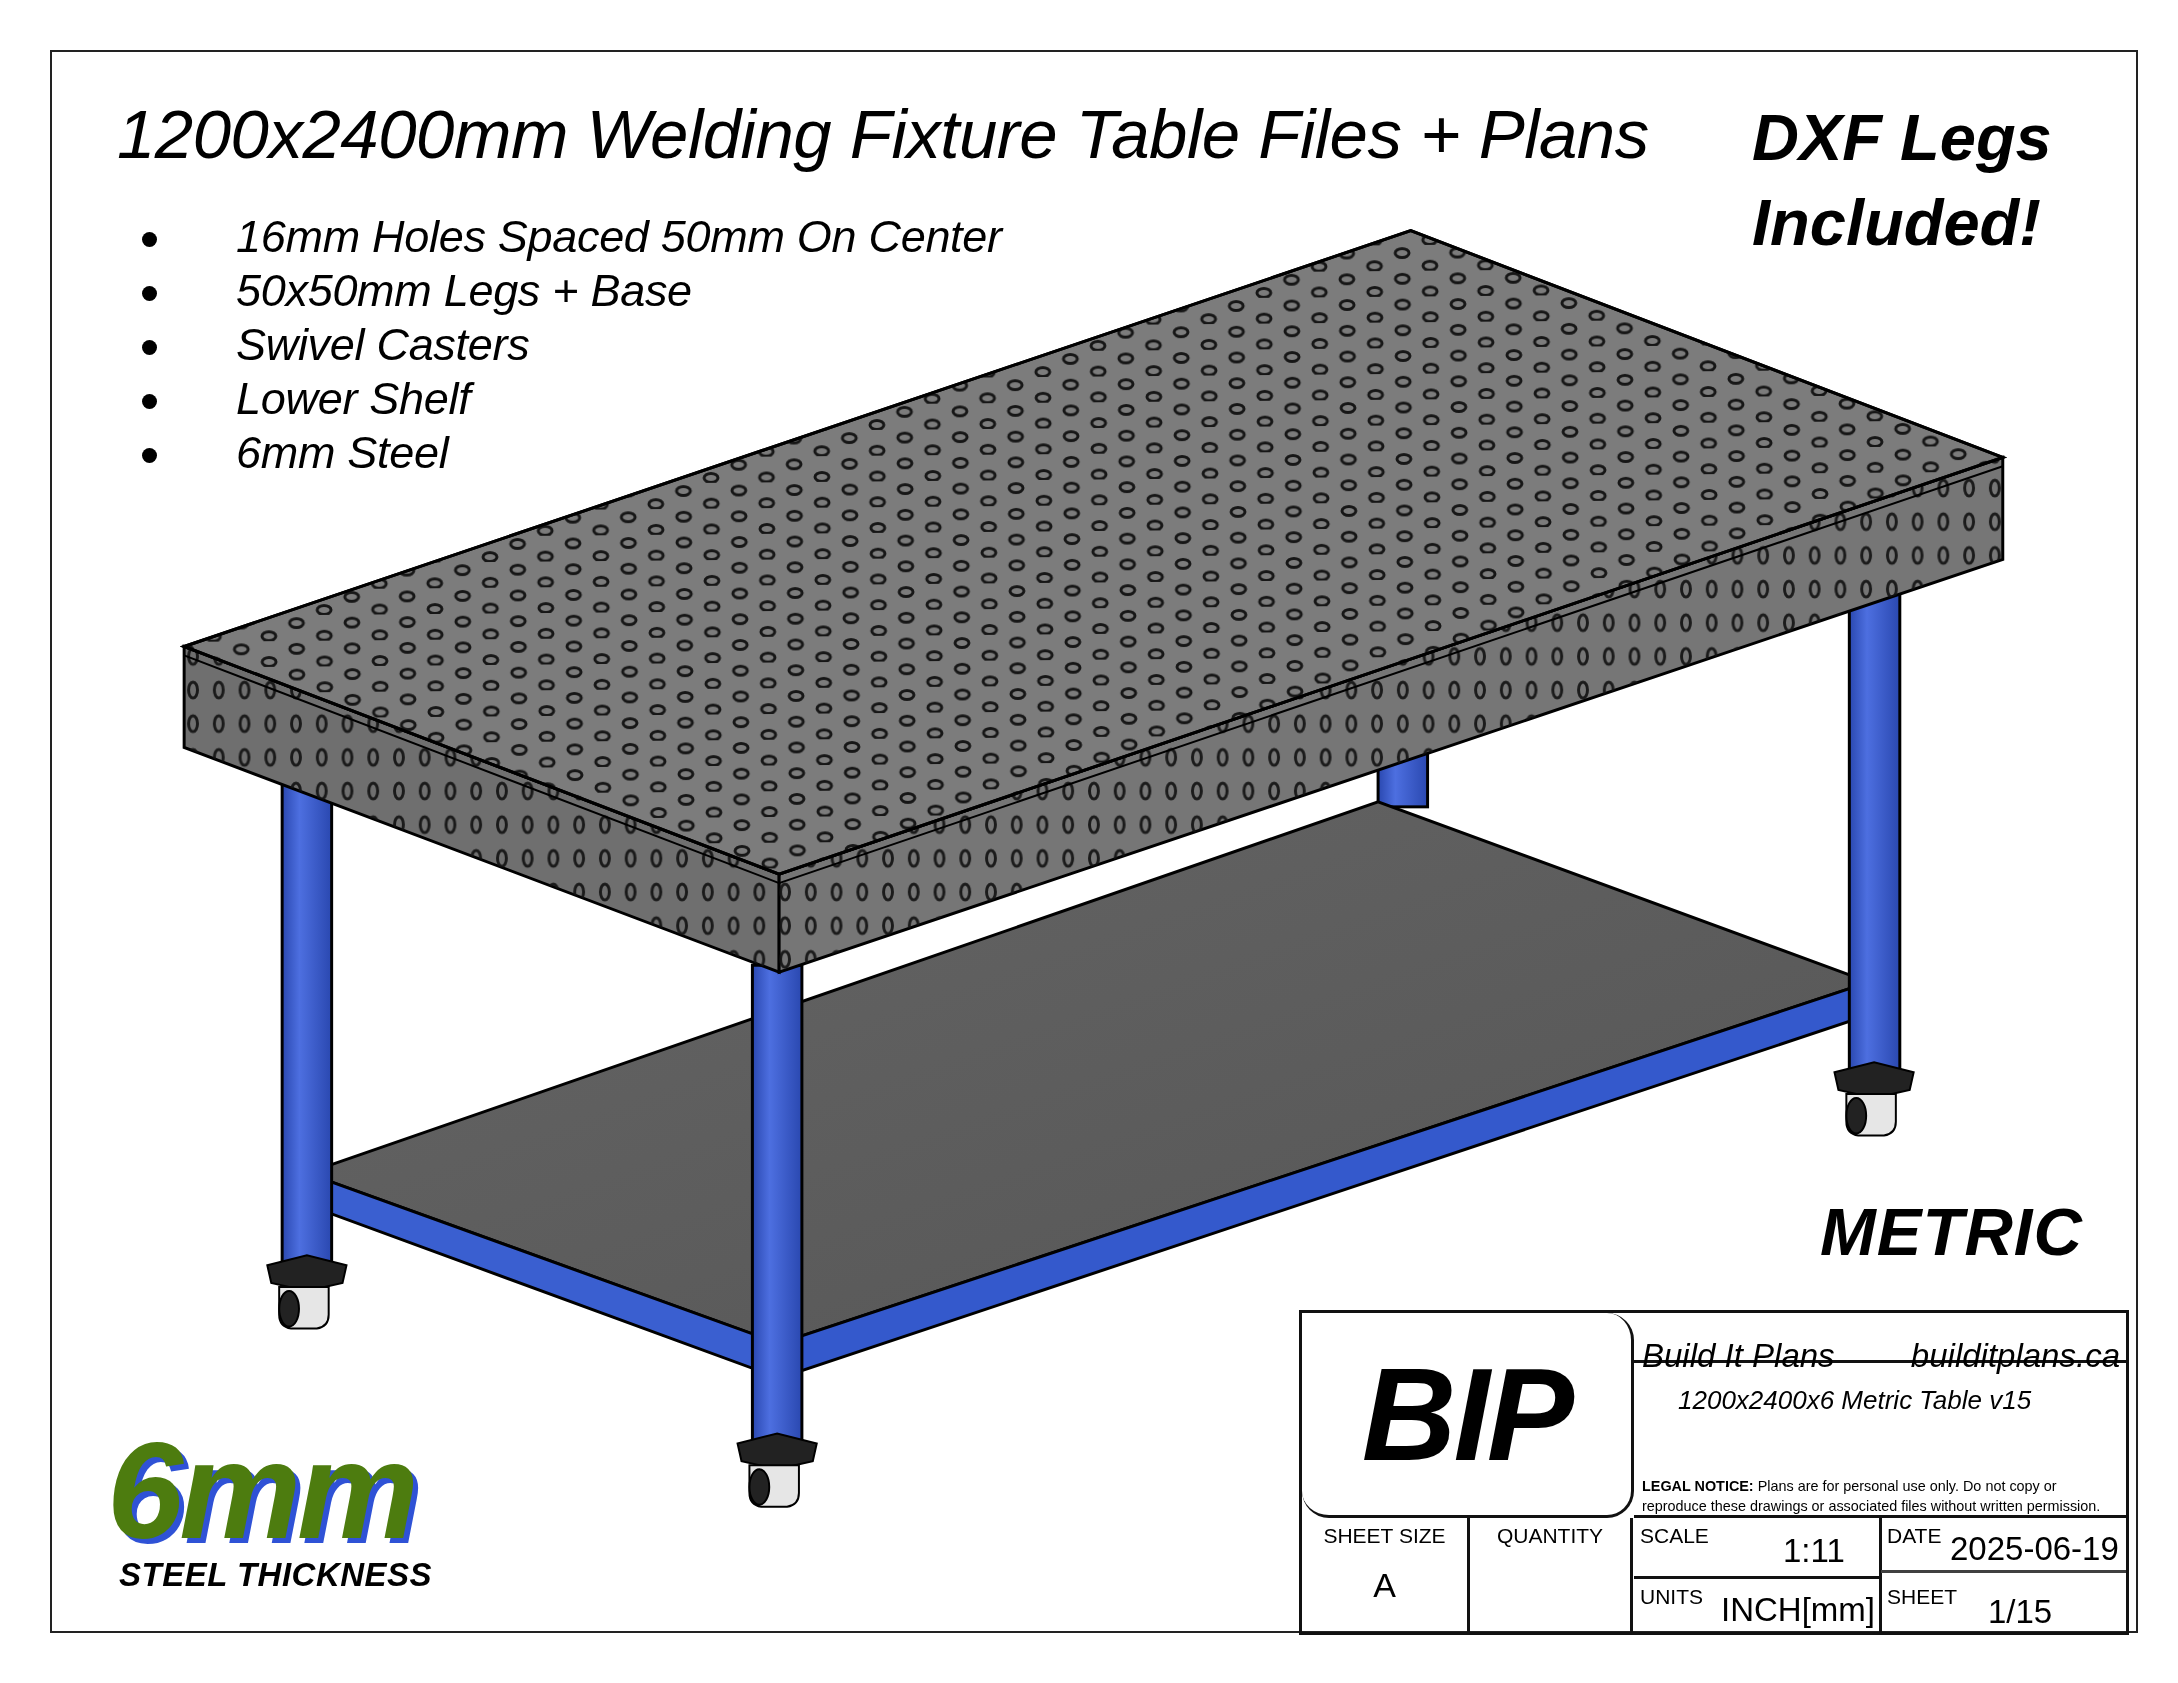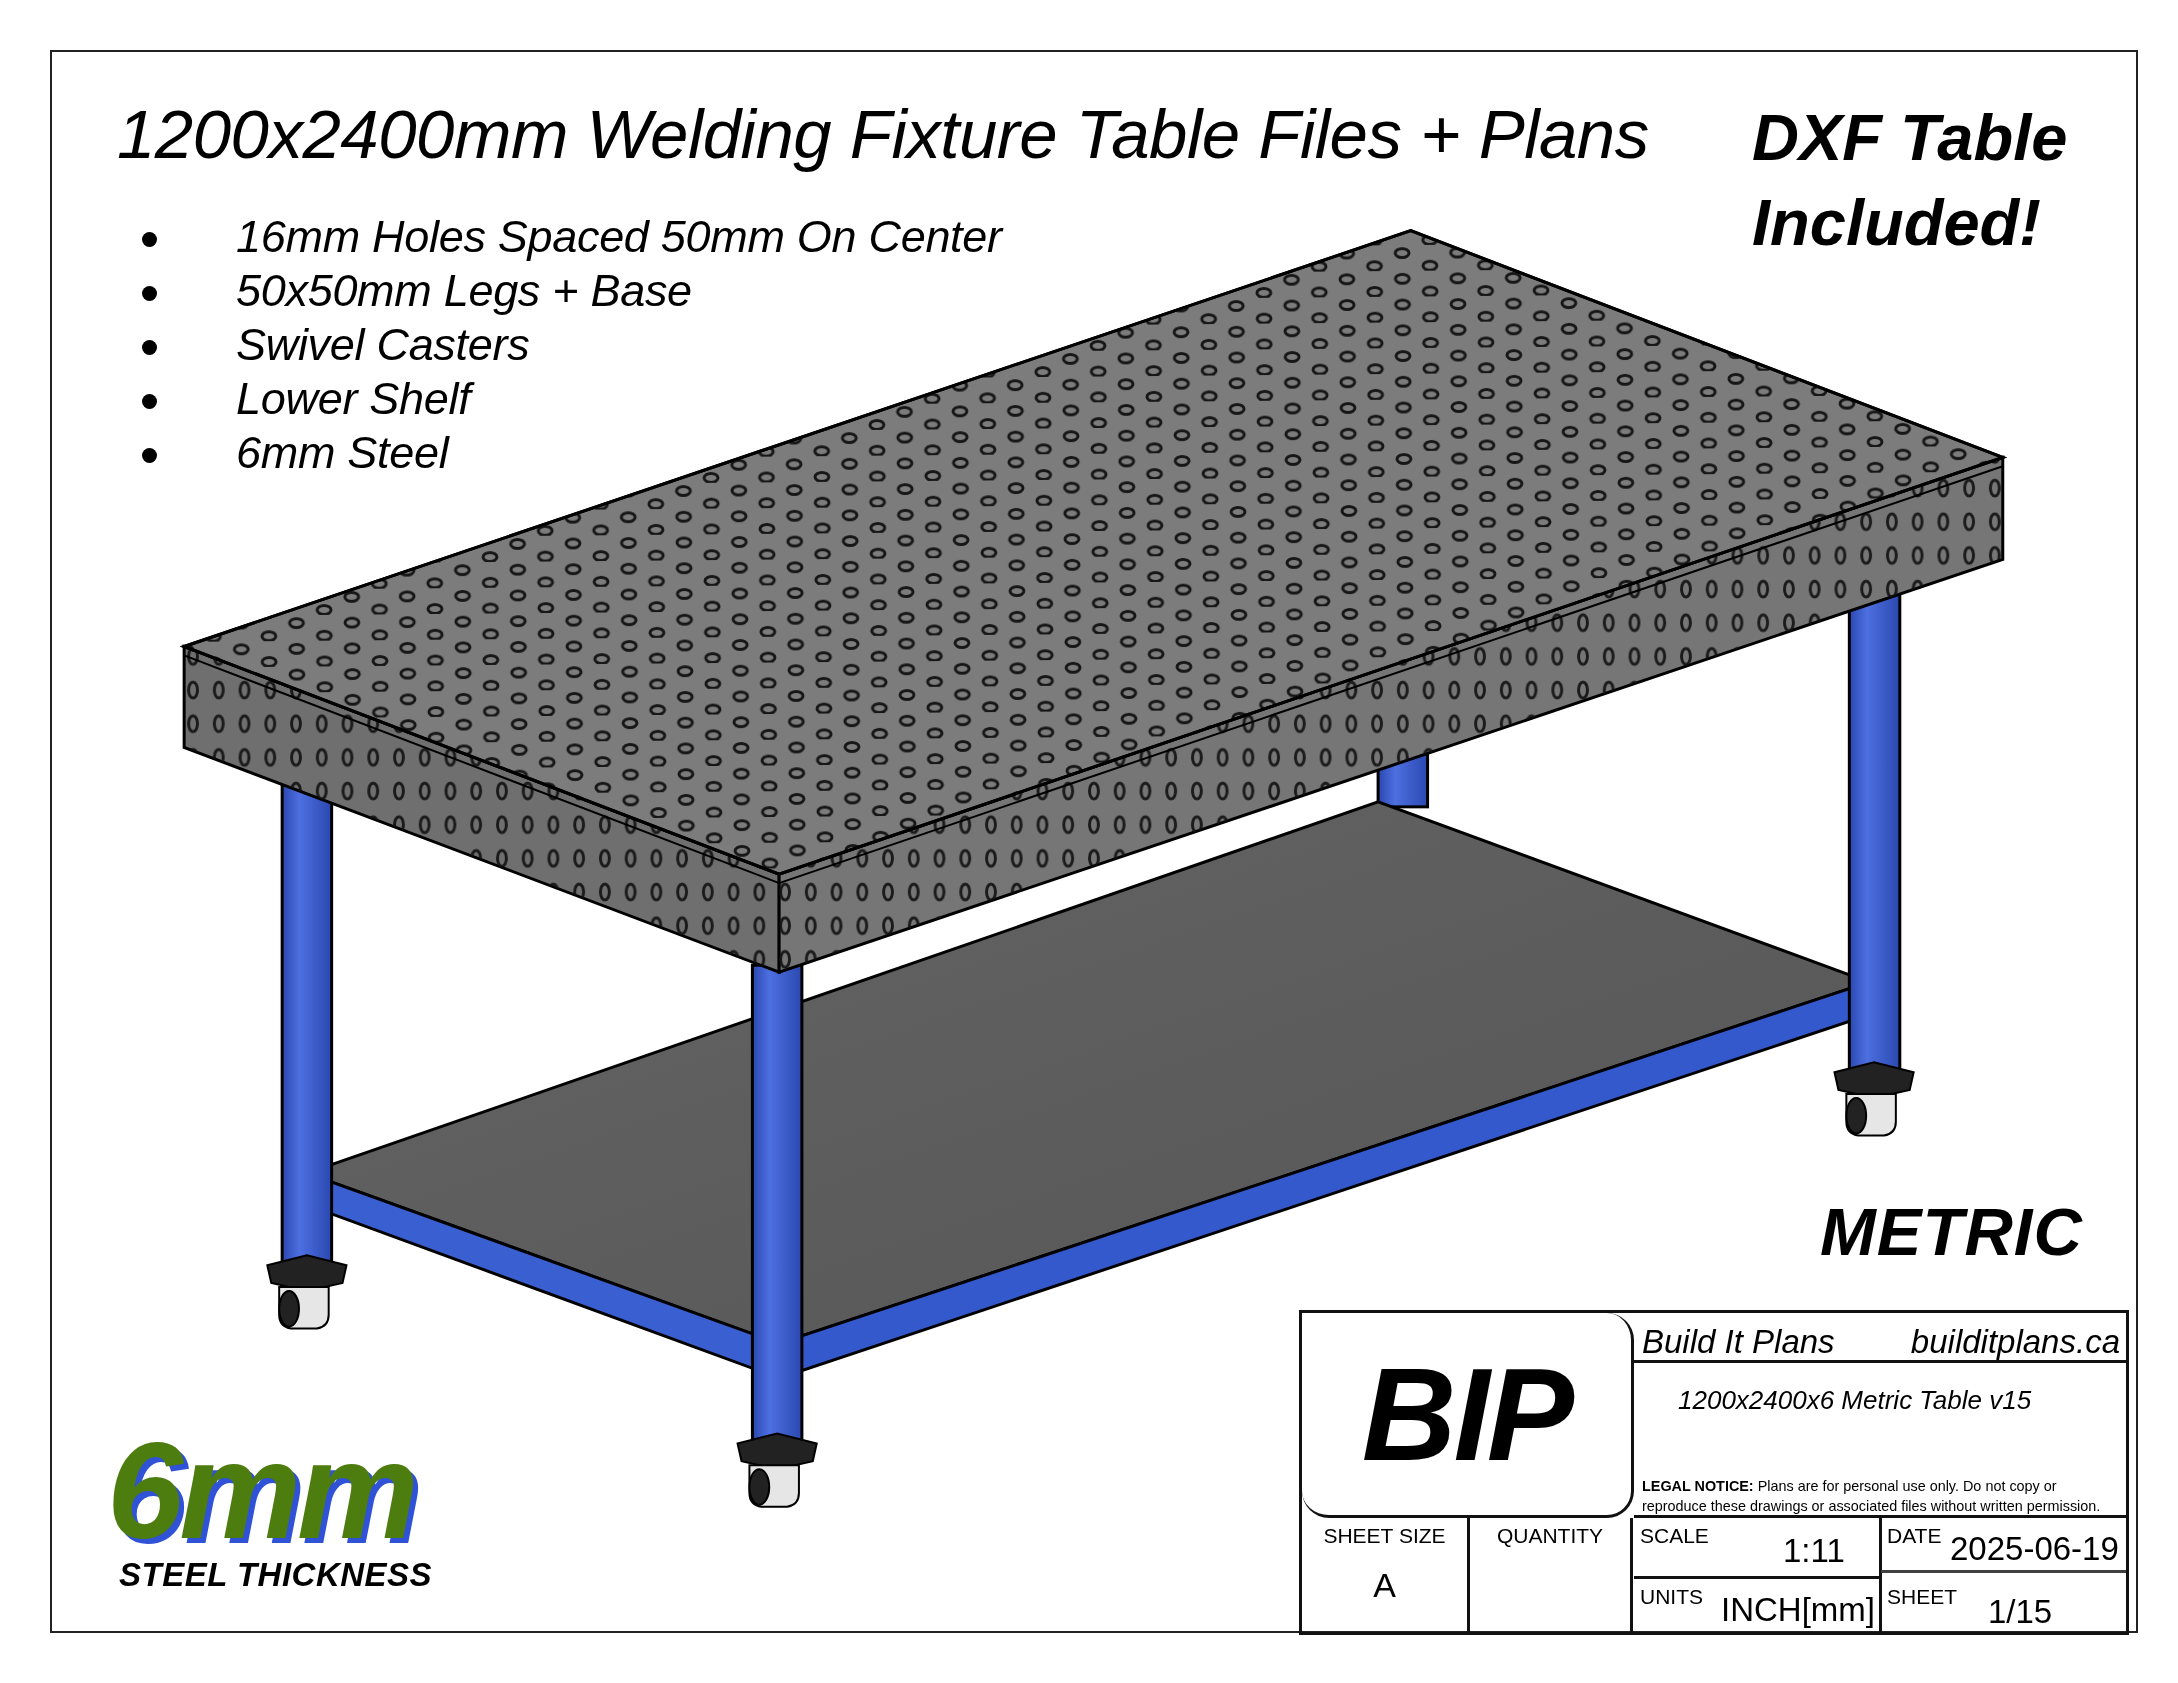--- a/index.html
+++ b/index.html
@@ -25,21 +25,21 @@
   .thick .small { font-size:33px; font-weight:700; font-style:italic; letter-spacing:0.5px;
                   margin-left:12px; margin-top:-4px; }
   
   .tb { position:absolute; left:1299px; top:1310px; width:830px; height:325px;
         border:3px solid #111; box-sizing:border-box; }
   .tb .cell { position:absolute; box-sizing:border-box; border:0 solid #111; }
   .tb .logo { left:0; top:0; width:332px; height:205px; border-right:3px solid #111;
               border-bottom:3px solid #111; display:flex; align-items:center; justify-content:center;border-radius:27px; }
   .tb .logo span { font-size:131px; font-weight:700; font-style:italic; letter-spacing:-3px; }
   .tb .company { left:332px; top:0; width:492px; height:50px; border-bottom:3px solid #111;
-                 font-style:italic; font-size:33px; padding:10px 6px 0 8px; display:flex;
+                 font-style:italic; font-size:33px; padding:24px 6px 0 8px; display:flex;
                  justify-content:space-between; }
   .tb .drawing-title { left:332px; top:50px; width:492px; height:155px; border-bottom:3px solid #111; }
   .tb .drawing-title .name { position:absolute; left:44px; top:22px; font-size:26px; white-space:nowrap;font-style:italic; }
   .tb .drawing-title .legal { position:absolute; left:8px; top:113px; font-size:14.4px;
                               line-height:20px; white-space:nowrap; width:475px; }
   .tb .legal b { font-weight:700; }
   .tb .sheet-size { left:0; top:205px; width:168px; height:117px; border-right:3px solid #111; text-align:center; }
   .tb .qty { left:168px; top:205px; width:163px; height:117px; border-right:3px solid #111; text-align:center; }
   .tb .lbl { font-size:21px; padding-top:6px; }
   .tb .val-a { font-size:34px; margin-top:18px; }
@@ -51,21 +51,21 @@
   .tb .big-val { position:absolute; font-size:33px; white-space:nowrap; }
 </style>
 </head>
 <body>
 
 <div class="frame"></div>
 
 <div class="title">1200x2400mm Welding Fixture Table Files + Plans</div>
 
 <div class="dxf">
-  <div>DXF Table</div>
+  <div>DXF Legs</div>
   <div>Included!</div>
 </div>
 
 <ul class="bullets">
   <li><span class="dot"></span><span>16mm Holes Spaced 50mm On Center</span></li>
   <li><span class="dot"></span><span>50x50mm Legs + Base</span></li>
   <li><span class="dot"></span><span>Swivel Casters</span></li>
   <li><span class="dot"></span><span>Lower Shelf</span></li>
   <li><span class="dot"></span><span>6mm Steel</span></li>
 </ul>

